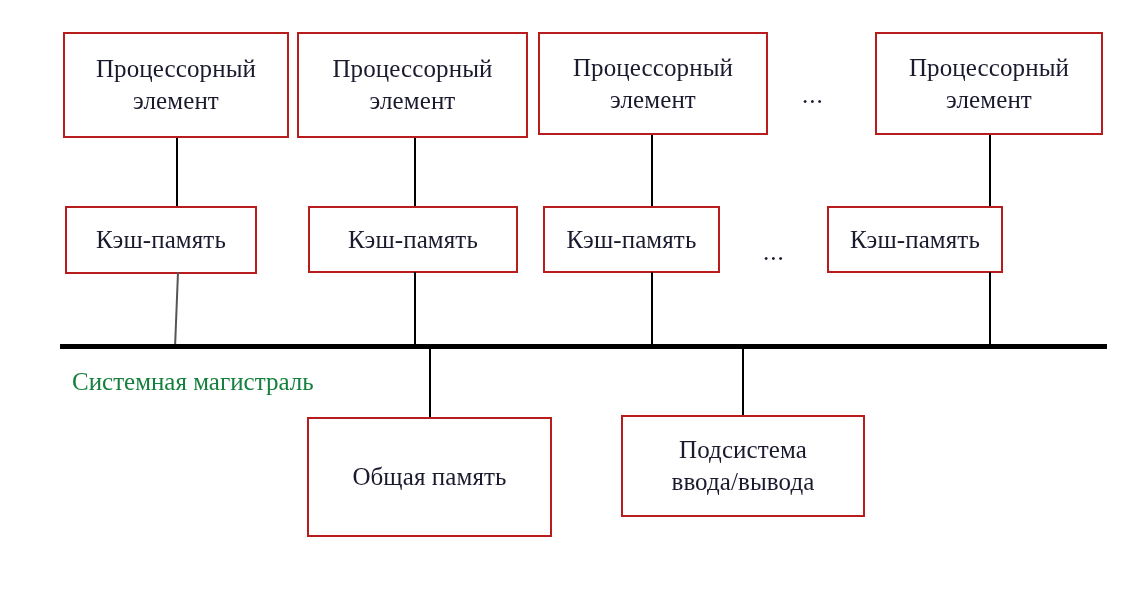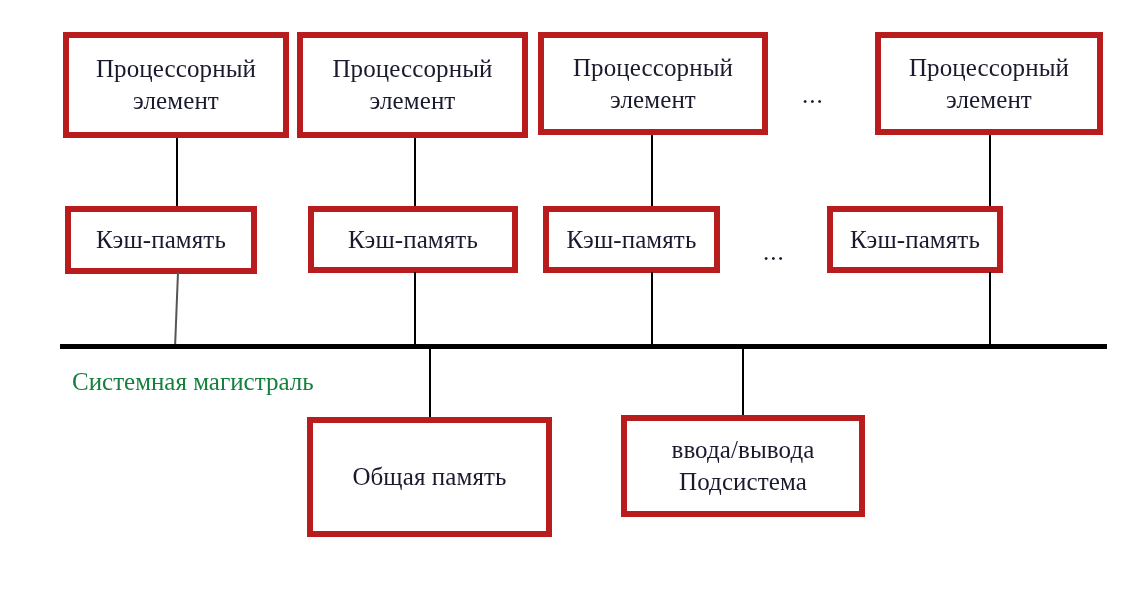--- a/index.html
+++ b/index.html
@@ -14,21 +14,21 @@
   #canvas {
     position: relative;
     width: 1144px;
     height: 592px;
     background: #ffffff;
     overflow: hidden;
   }
   .node {
     position: absolute;
     box-sizing: border-box;
-    border: 6px solid #b91c1c;
+    border: 2px solid #b91c1c;
     background: #ffffff;
     display: flex;
     flex-direction: column;
     align-items: center;
     justify-content: center;
     text-align: center;
     font-size: 25px;
     line-height: 1.28;
     color: #1a1a2e;
     letter-spacing: 0.1px;
@@ -127,17 +127,17 @@
   <div class="bus-label" style="left:72px; top:369px;">Системная магистраль</div>
 
   <div class="vline" style="left:429px; top:348px; height:70px;"></div>
   <div class="vline" style="left:742px; top:348px; height:68px;"></div>
 
   <div class="node" style="left:307px; top:417px; width:245px; height:120px;">
     <span class="ln">Общая память</span>
   </div>
 
   <div class="node" style="left:621px; top:415px; width:244px; height:102px;">
+    <span class="ln">Подсистема</span>
     <span class="ln">ввода/вывода</span>
-    <span class="ln">Подсистема</span>
   </div>
 
 </div>
 
 </body></html>

